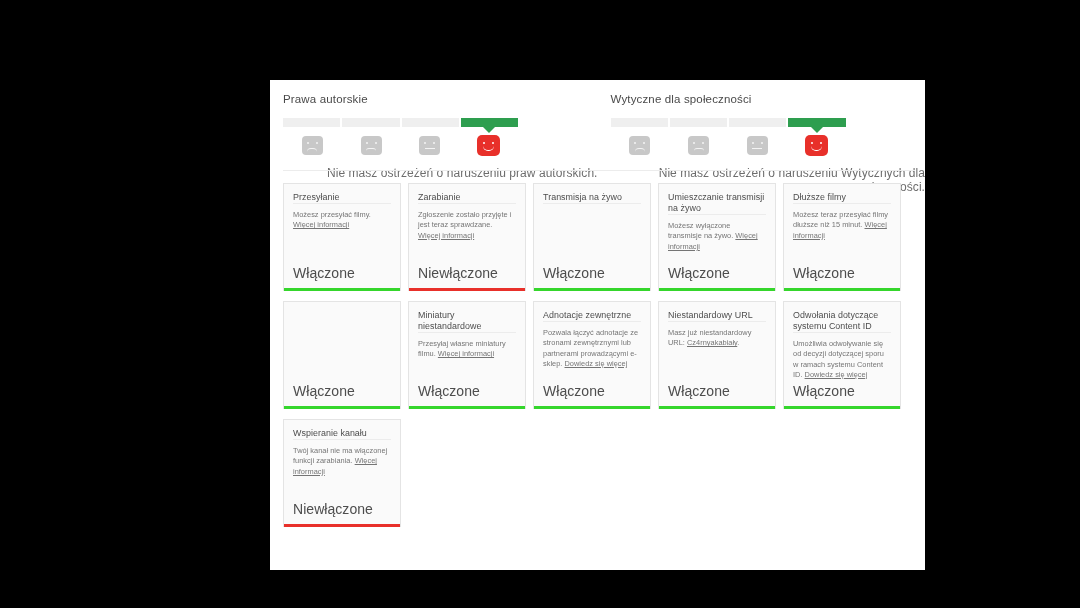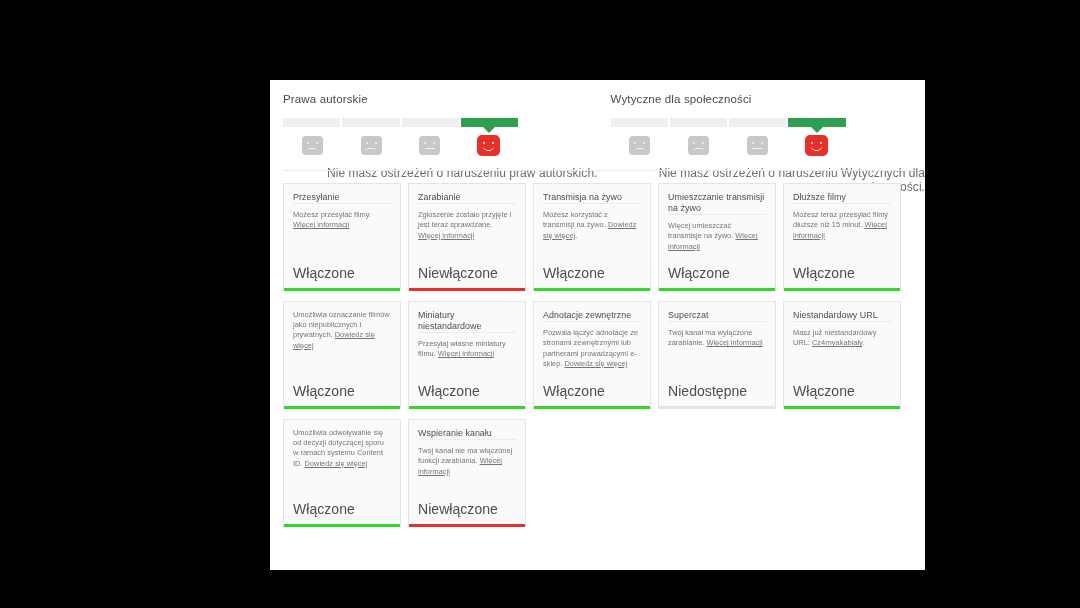--- a/index.html
+++ b/index.html
@@ -336,44 +336,42 @@
           <div class="card-inner">
             <div class="card-title">Zarabianie</div>
             <div class="card-body"><span>Zgłoszenie zostało przyjęte i jest teraz sprawdzane. </span><a href="#">Więcej informacji</a><span></span></div>
           </div>
           <div class="card-status">Niewłączone</div>
           <div class="card-bar bar-red"></div>
         </div>
         <div class="card">
           <div class="card-inner">
             <div class="card-title">Transmisja na żywo</div>
-            <div class="card-body"><span>Możesz korzystać z transmisji na żywo. </span><a href="#">Dowiedz się więcej</a><span>.</span></div>
           </div>
           <div class="card-status">Włączone</div>
           <div class="card-bar bar-green"></div>
         </div>
         <div class="card">
           <div class="card-inner">
             <div class="card-title">Umieszczanie transmisji na żywo</div>
-            <div class="card-body"><span>Więcej umieszczać transmisje na żywo. </span><a href="#">Więcej informacji</a><span></span></div>
+            <div class="card-body"><span>Możesz wyłączone transmisje na żywo. </span><a href="#">Więcej informacji</a><span></span></div>
           </div>
           <div class="card-status">Włączone</div>
           <div class="card-bar bar-green"></div>
         </div>
         <div class="card">
           <div class="card-inner">
             <div class="card-title">Dłuższe filmy</div>
             <div class="card-body"><span>Możesz teraz przesyłać filmy dłuższe niż 15 minut. </span><a href="#">Więcej informacji</a><span></span></div>
           </div>
           <div class="card-status">Włączone</div>
           <div class="card-bar bar-green"></div>
         </div>
         <div class="card">
           <div class="card-inner">
-            <div class="card-body"><span>Umożliwia oznaczanie filmów jako niepublicznych i prywatnych. </span><a href="#">Dowiedz się więcej</a><span></span></div>
           </div>
           <div class="card-status">Włączone</div>
           <div class="card-bar bar-green"></div>
         </div>
         <div class="card">
           <div class="card-inner">
             <div class="card-title">Miniatury niestandardowe</div>
             <div class="card-body"><span>Przesyłaj własne miniatury filmu. </span><a href="#">Więcej informacji</a><span></span></div>
           </div>
           <div class="card-status">Włączone</div>
@@ -382,36 +380,29 @@
         <div class="card">
           <div class="card-inner">
             <div class="card-title">Adnotacje zewnętrzne</div>
             <div class="card-body"><span>Pozwala łączyć adnotacje ze stronami zewnętrznymi lub partnerami prowadzącymi e-sklep. </span><a href="#">Dowiedz się więcej</a><span></span></div>
           </div>
           <div class="card-status">Włączone</div>
           <div class="card-bar bar-green"></div>
         </div>
         <div class="card">
           <div class="card-inner">
-            <div class="card-title">Superczat</div>
-            <div class="card-body"><span>Twój kanał ma wyłączone zarabianie. </span><a href="#">Więcej informacji</a><span></span></div>
-          </div>
-          <div class="card-status">Niedostępne</div>
-          <div class="card-bar bar-none"></div>
-        </div>
-        <div class="card">
-          <div class="card-inner">
             <div class="card-title">Niestandardowy URL</div>
             <div class="card-body"><span>Masz już niestandardowy URL: </span><a href="#">Cz4rnyakabiały</a><span>.</span></div>
           </div>
           <div class="card-status">Włączone</div>
           <div class="card-bar bar-green"></div>
         </div>
         <div class="card">
           <div class="card-inner">
+            <div class="card-title">Odwołania dotyczące systemu Content ID</div>
             <div class="card-body"><span>Umożliwia odwoływanie się od decyzji dotyczącej sporu w ramach systemu Content ID. </span><a href="#">Dowiedz się więcej</a><span></span></div>
           </div>
           <div class="card-status">Włączone</div>
           <div class="card-bar bar-green"></div>
         </div>
         <div class="card">
           <div class="card-inner">
             <div class="card-title">Wspieranie kanału</div>
             <div class="card-body"><span>Twój kanał nie ma włączonej funkcji zarabiania. </span><a href="#">Więcej informacji</a><span></span></div>
           </div>

